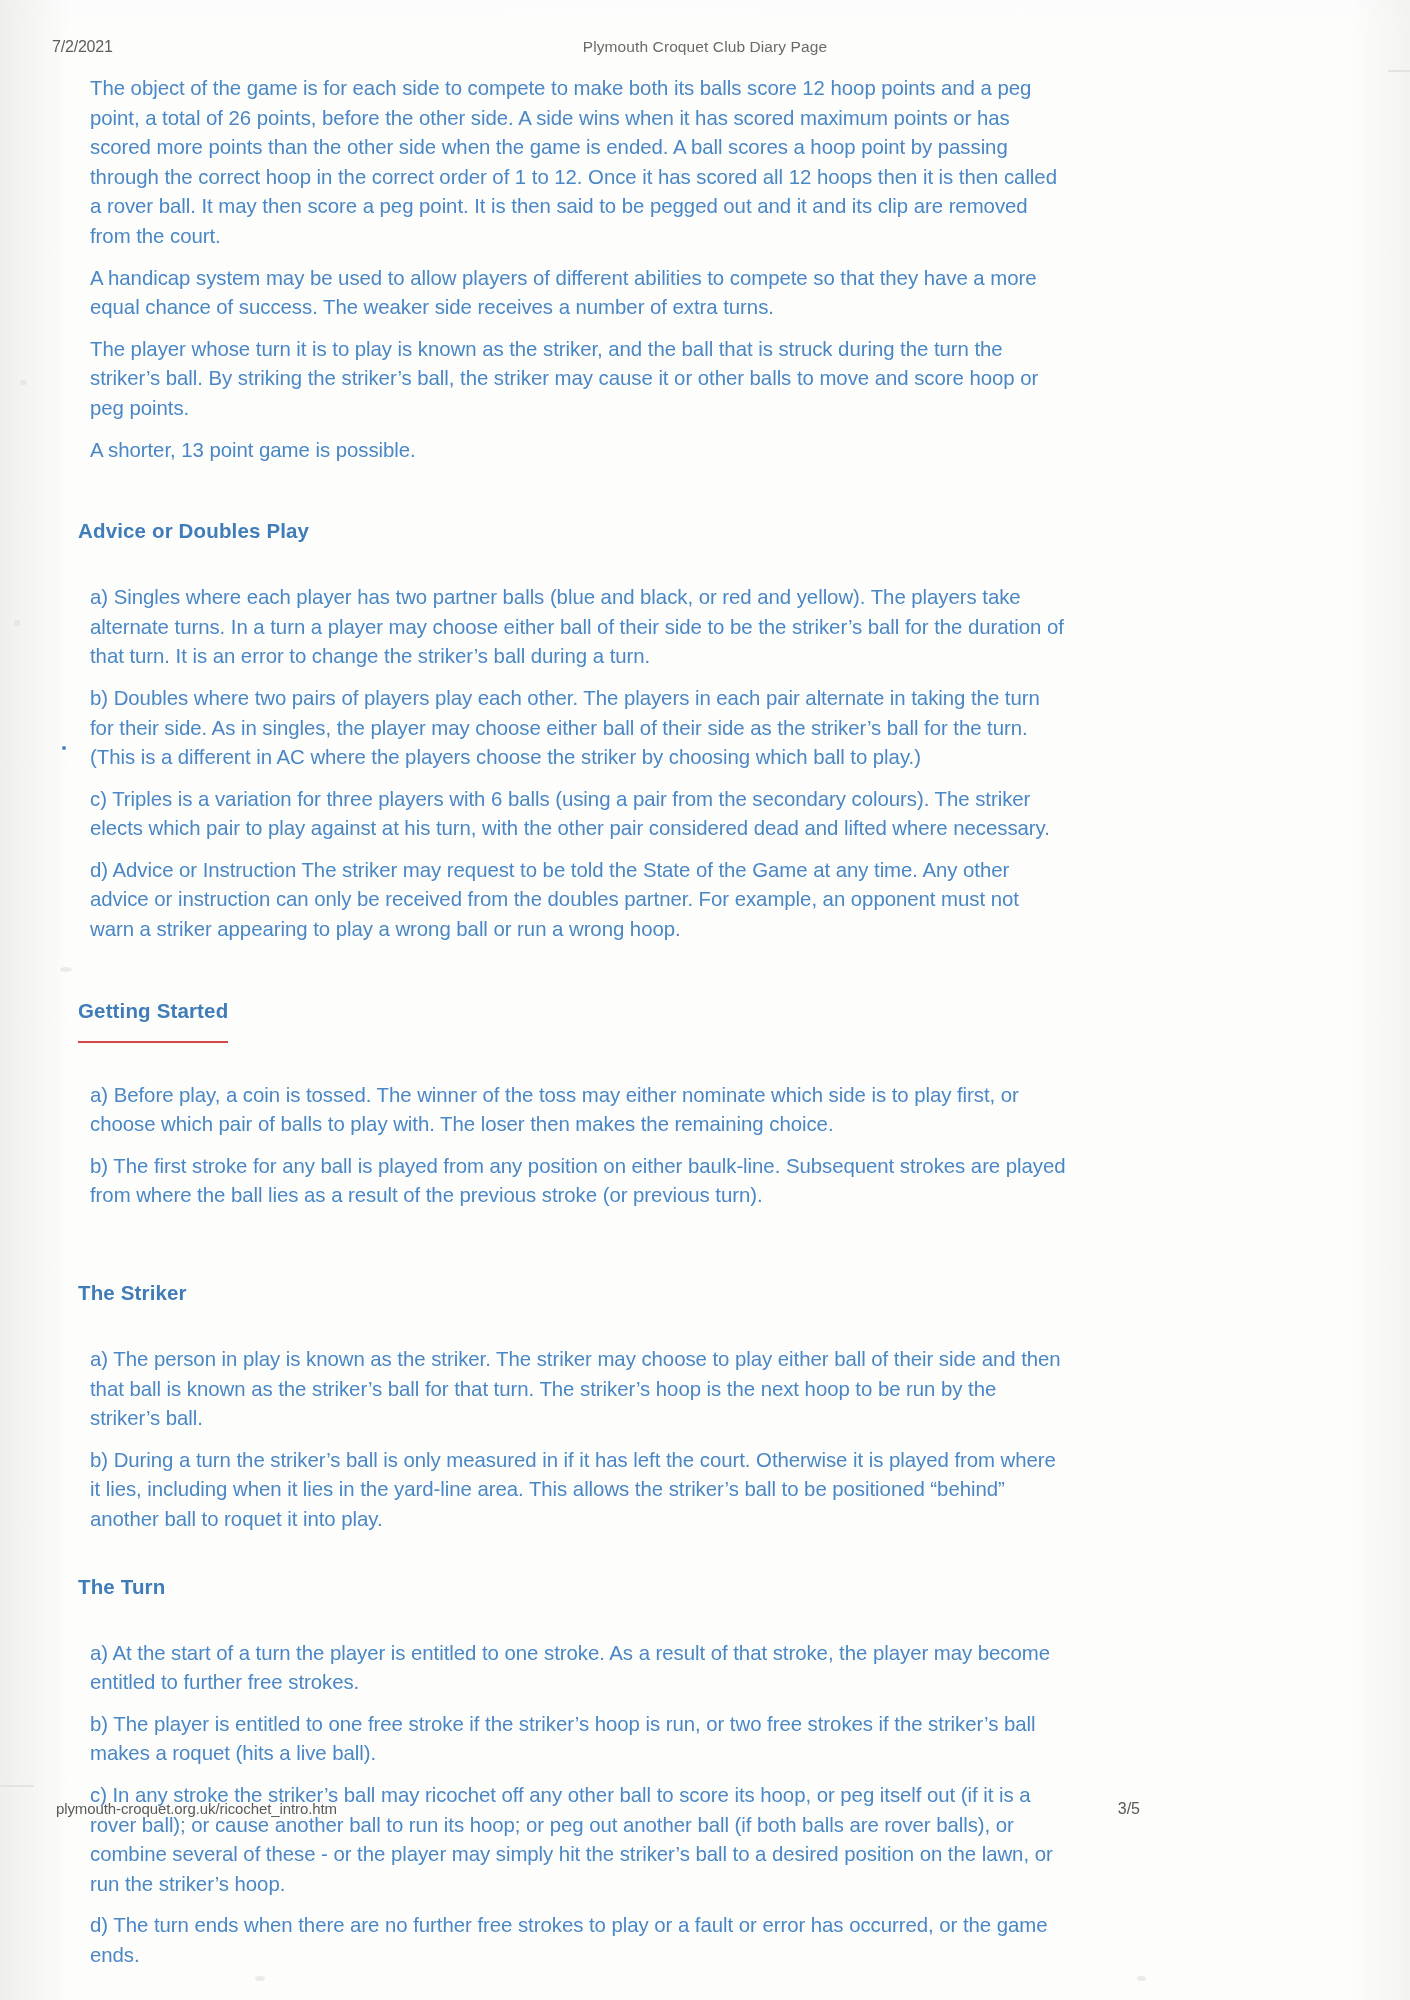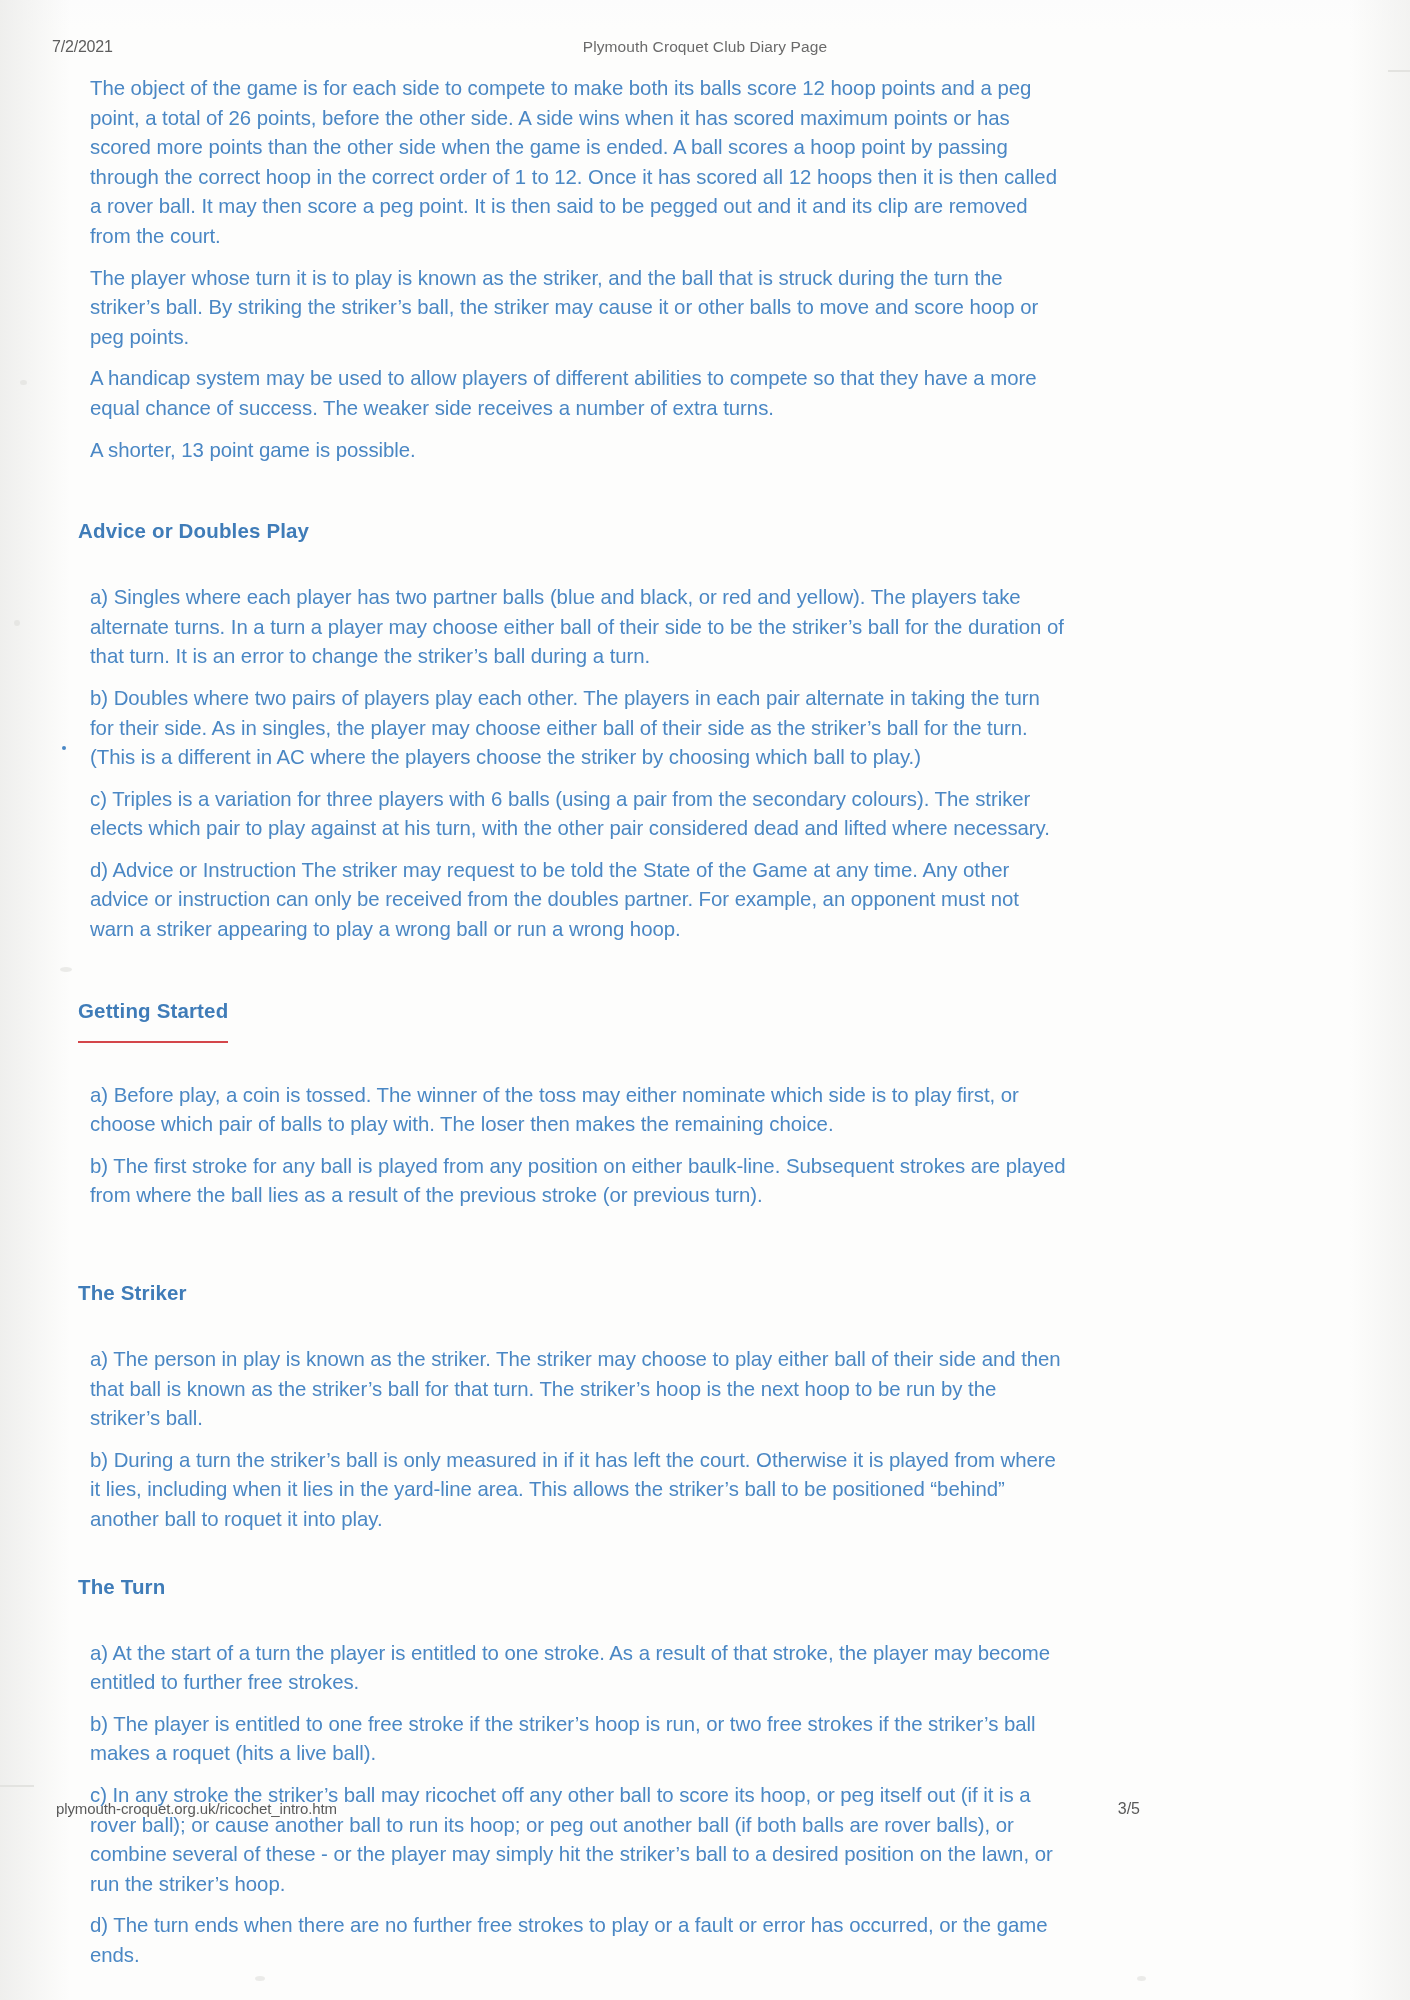--- a/index.html
+++ b/index.html
@@ -171,22 +171,22 @@
   <div class="edge-mark" style="left:1388px; top:70px; width:22px; height:2px;"></div>
 
   <div class="header-row">
     <span class="header-date">7/2/2021</span>
     <span class="header-title">Plymouth Croquet Club Diary Page</span>
   </div>
 
   <div class="content">
 
     <p class="para">The object of the game is for each side to compete to make both its balls score 12 hoop points and a peg point, a total of 26 points, before the other side. A side wins when it has scored maximum points or has scored more points than the other side when the game is ended. A ball scores a hoop point by passing through the correct hoop in the correct order of 1 to 12. Once it has scored all 12 hoops then it is then called a rover ball. It may then score a peg point. It is then said to be pegged out and it and its clip are removed from the court.</p>
+    <p class="para">A handicap system may be used to allow players of different abilities to compete so that they have a more equal chance of success. The weaker side receives a number of extra turns.</p>
     <p class="para">The player whose turn it is to play is known as the striker, and the ball that is struck during the turn the striker’s ball. By striking the striker’s ball, the striker may cause it or other balls to move and score hoop or peg points.</p>
-    <p class="para">A handicap system may be used to allow players of different abilities to compete so that they have a more equal chance of success. The weaker side receives a number of extra turns.</p>
     <p class="para">A shorter, 13 point game is possible.</p>
 
     <div class="gap-lg"></div>
     <div class="heading-wrap">
       <h2 class="section-heading">Advice or Doubles Play</h2>
     </div>
     <div class="gap-md"></div>
 
     <p class="para">a) Singles where each player has two partner balls (blue and black, or red and yellow). The players take alternate turns. In a turn a player may choose either ball of their side to be the striker’s ball for the duration of that turn. It is an error to change the striker’s ball during a turn.</p>
     <p class="para">b) Doubles where two pairs of players play each other. The players in each pair alternate in taking the turn for their side. As in singles, the player may choose either ball of their side as the striker’s ball for the turn. (This is a different in AC where the players choose the striker by choosing which ball to play.)</p>

